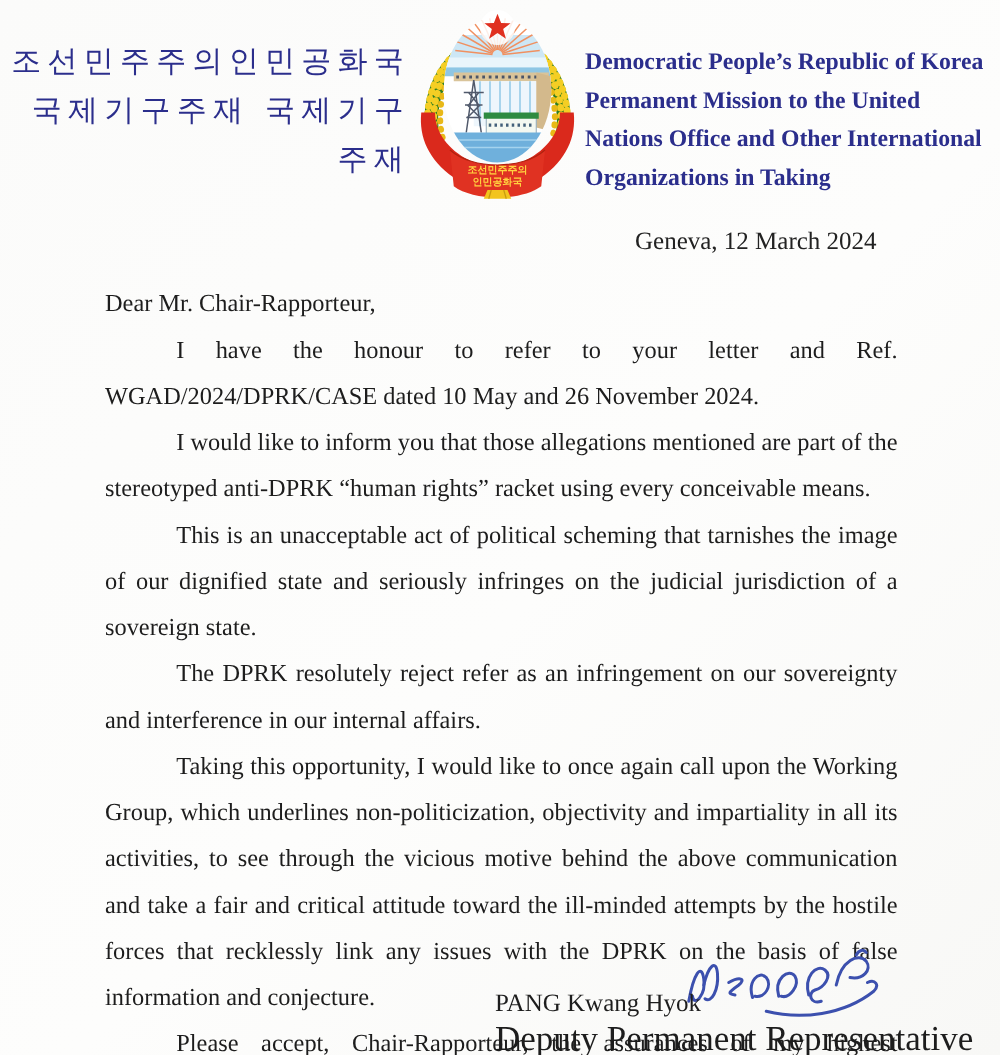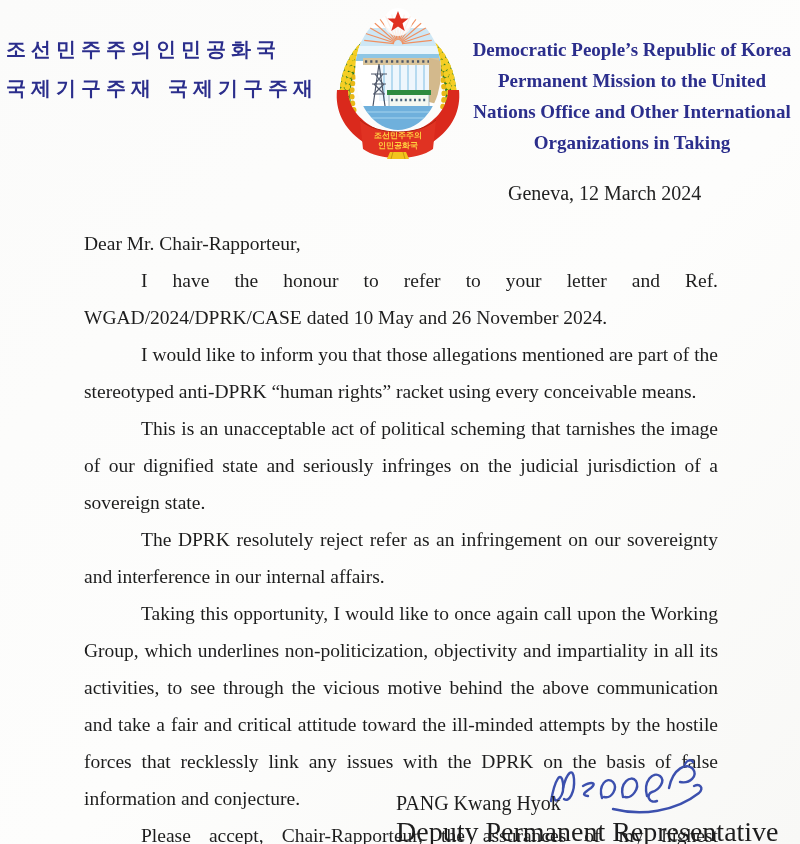--- a/index.html
+++ b/index.html
@@ -11,32 +11,32 @@
   .page{
     position:relative;
     width:800px;height:844px;
     background:linear-gradient(135deg,#fbfbfa 0%,#fdfdfc 55%,#f8f8f6 100%);
     overflow:hidden;
   }
 
   
   .korean-block{
     position:absolute;left:6px;top:30px;width:322px;
-    text-align:left;
+    text-align:right;
     color:#2b2e8c;
     font-family:"DejaVu Sans", sans-serif;
-    font-weight:bold;
-    font-size:20px;line-height:39px;letter-spacing:5px;
+    font-weight:normal;
+    font-size:24px;line-height:39px;letter-spacing:5px;
   }
   .emblem{
     position:absolute;left:333px;top:2px;width:130px;height:160px;
   }
   .english-block{
     position:absolute;left:468px;top:34px;width:328px;
-    text-align:center;
+    text-align:left;
     color:#2b2e8c;
     font-weight:bold;
     font-size:19px;line-height:31px;
   }
   .date-line{
     position:absolute;left:508px;top:182px;
     font-size:20px;color:#222;
   }
 
   

